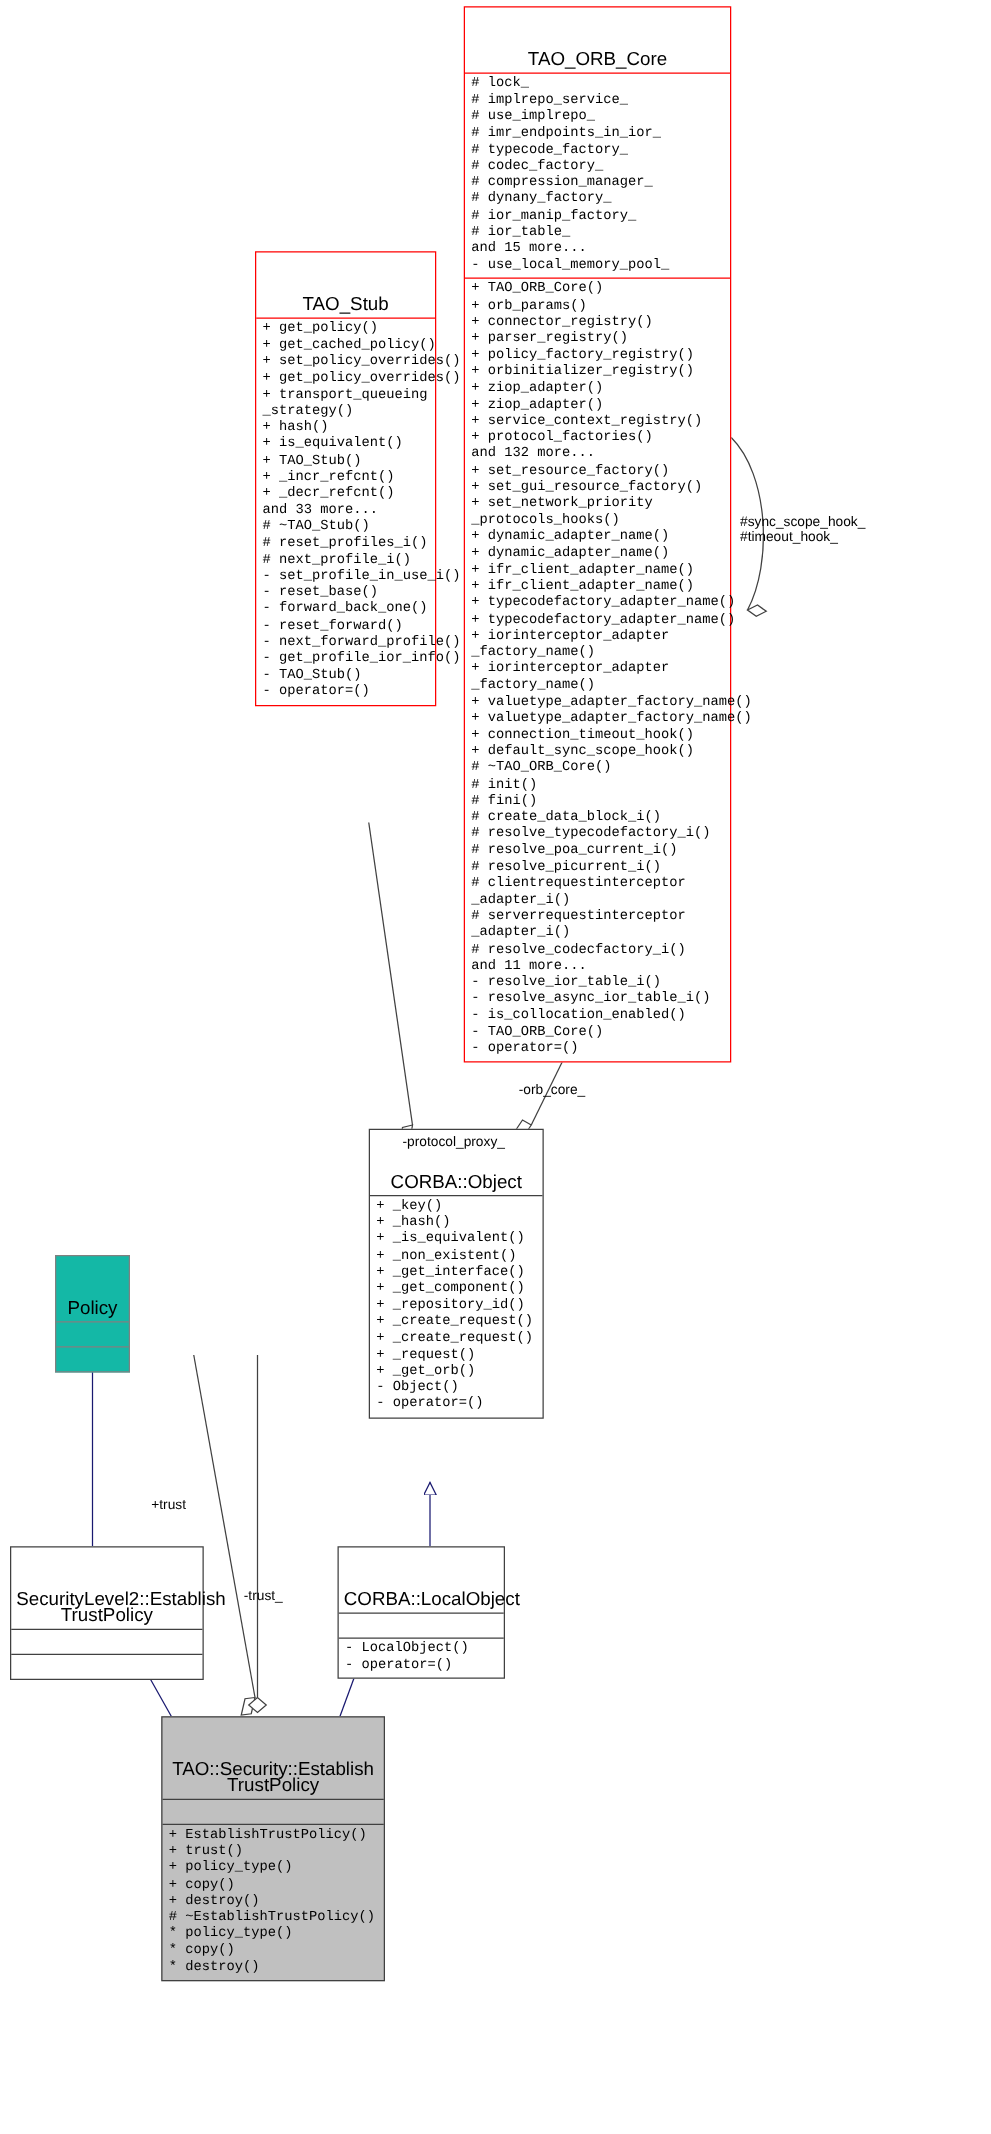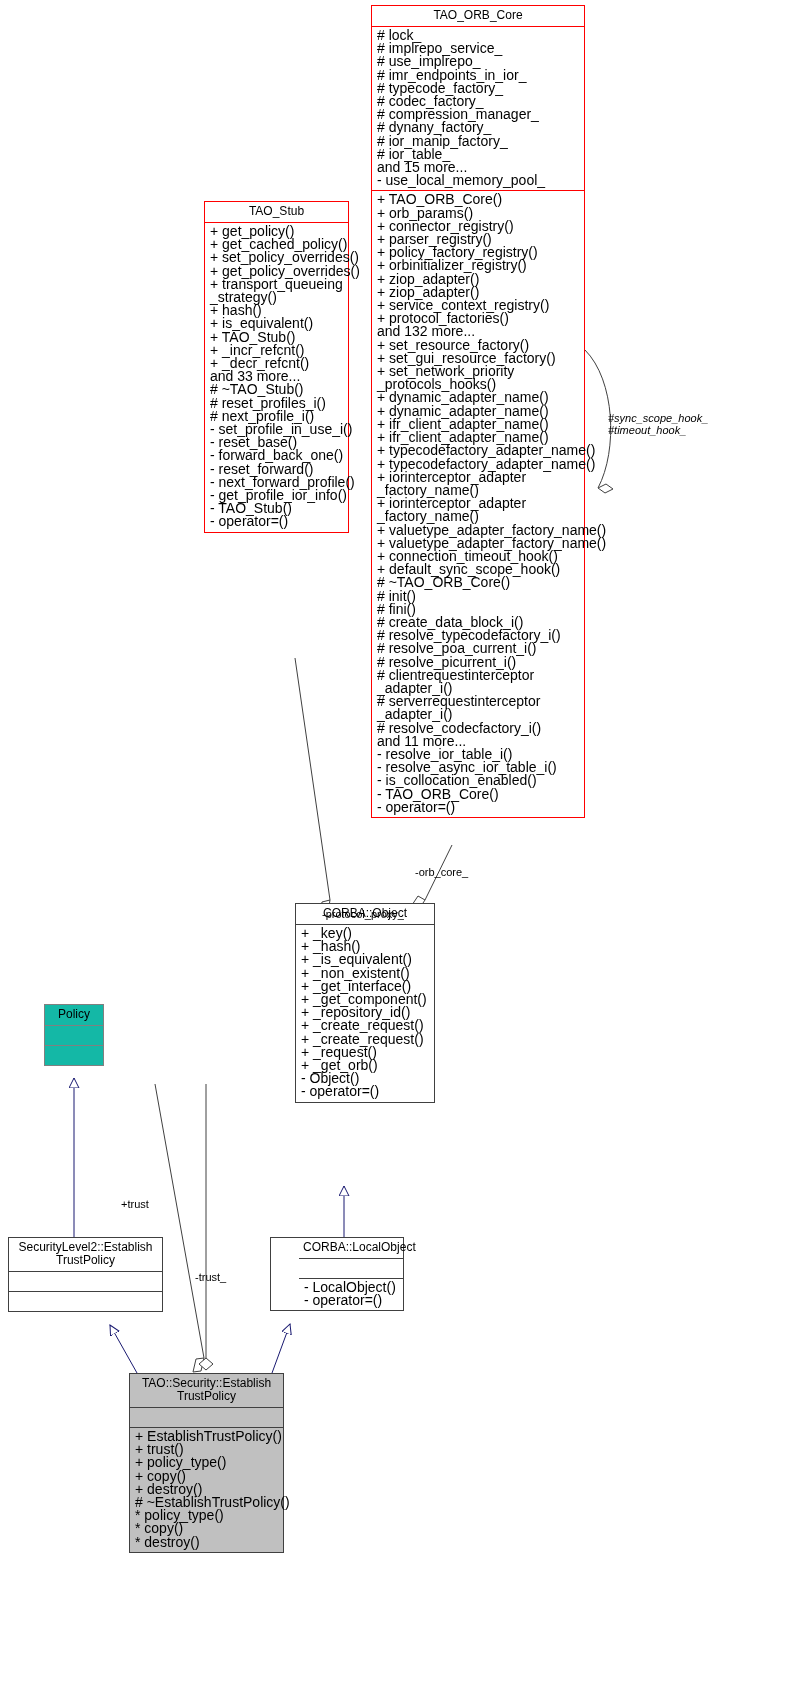--- a/index.html
+++ b/index.html
@@ -43,31 +43,33 @@
     border: 1px solid #808080;
     background: #14b8a6;
   }
   .node.filled {
     background: #c0c0c0;
     border: 1px solid #404040;
   }
   .nodetitle {
     text-align: center;
     padding: 3px 4px 4px 4px;
-    font-size: 12px;
+    font-size: 15px;
     line-height: 13px;
     border-bottom: 1px solid #404040;
+    margin-top: 32px;
   }
   .red > .nodetitle { border-bottom: 1px solid #ff0000; }
   .grey > .nodetitle { border-bottom: 1px solid #808080; }
   .section {
     padding: 2px 4px 3px 5px;
     line-height: 13.2px;
-    font-size: 14px;
+    font-size: 11px;
     border-bottom: 1px solid #404040;
+    font-family: Liberation Mono, monospace;
   }
   .red > .section { border-bottom: 1px solid #ff0000; }
   .grey > .section { border-bottom: 1px solid #808080; }
   .section.last { border-bottom: none; }
   .section .row { white-space: pre; }
   .empty-sec { height: 14px; }
   .edgelabel {
     position: absolute;
     font-size: 11px;
     line-height: 12px;
@@ -239,21 +241,21 @@
         <div class="row">+ _repository_id()</div>
         <div class="row">+ _create_request()</div>
         <div class="row">+ _create_request()</div>
         <div class="row">+ _request()</div>
         <div class="row">+ _get_orb()</div>
         <div class="row">- Object()</div>
         <div class="row">- operator=()</div>
       </div>
   </div>
 
-  <div class="node" style="left:270px; top:1237px; width:134px;padding-left:28px;">
+  <div class="node" style="left:270px; top:1237px; width:134px;">
     <div class="nodetitle">CORBA::LocalObject</div>
     <div class="section empty-sec"></div>
     <div class="section last">
         <div class="row">- LocalObject()</div>
         <div class="row">- operator=()</div>
       </div>
   </div>
 
   <div class="node grey" style="left:44px; top:1004px; width:60px;">
     <div class="nodetitle">Policy</div>
@@ -261,37 +263,37 @@
     <div class="section last empty-sec"></div>
   </div>
 
 
   <div class="node" style="left:8px; top:1237px; width:155px;">
     <div class="nodetitle">SecurityLevel2::Establish<br>TrustPolicy</div>
     <div class="section empty-sec"></div>
     <div class="section last empty-sec"></div>
   </div>
 
-  <div class="node filled" style="left:129px; top:1373px; width:155px;">
+  <div class="node filled" style="left:129px; top:1373px; width:179px;">
     <div class="nodetitle">TAO::Security::Establish<br>TrustPolicy</div>
     <div class="section empty-sec"></div>
     <div class="section last">
         <div class="row">+ EstablishTrustPolicy()</div>
         <div class="row">+ trust()</div>
         <div class="row">+ policy_type()</div>
         <div class="row">+ copy()</div>
         <div class="row">+ destroy()</div>
         <div class="row"># ~EstablishTrustPolicy()</div>
         <div class="row">* policy_type()</div>
         <div class="row">* copy()</div>
         <div class="row">* destroy()</div>
       </div>
   </div>
 
-  <div class="edgelabel" style="left:608px; top:412px;font-style:italic;">#sync_scope_hook_<br>#timeout_hook_</div>
+  <div class="edgelabel" style="left:592px; top:412px;">#sync_scope_hook_<br>#timeout_hook_</div>
 
   <div class="edgelabel" style="left:322px; top:908px;">-protocol_proxy_</div>
 
   <div class="edgelabel" style="left:415px; top:866px;">-orb_core_</div>
 
   <div class="edgelabel" style="left:121px; top:1198px;">+trust</div>
 
   <div class="edgelabel" style="left:195px; top:1271px;text-align:right;">-trust_</div>
 
 </div>

